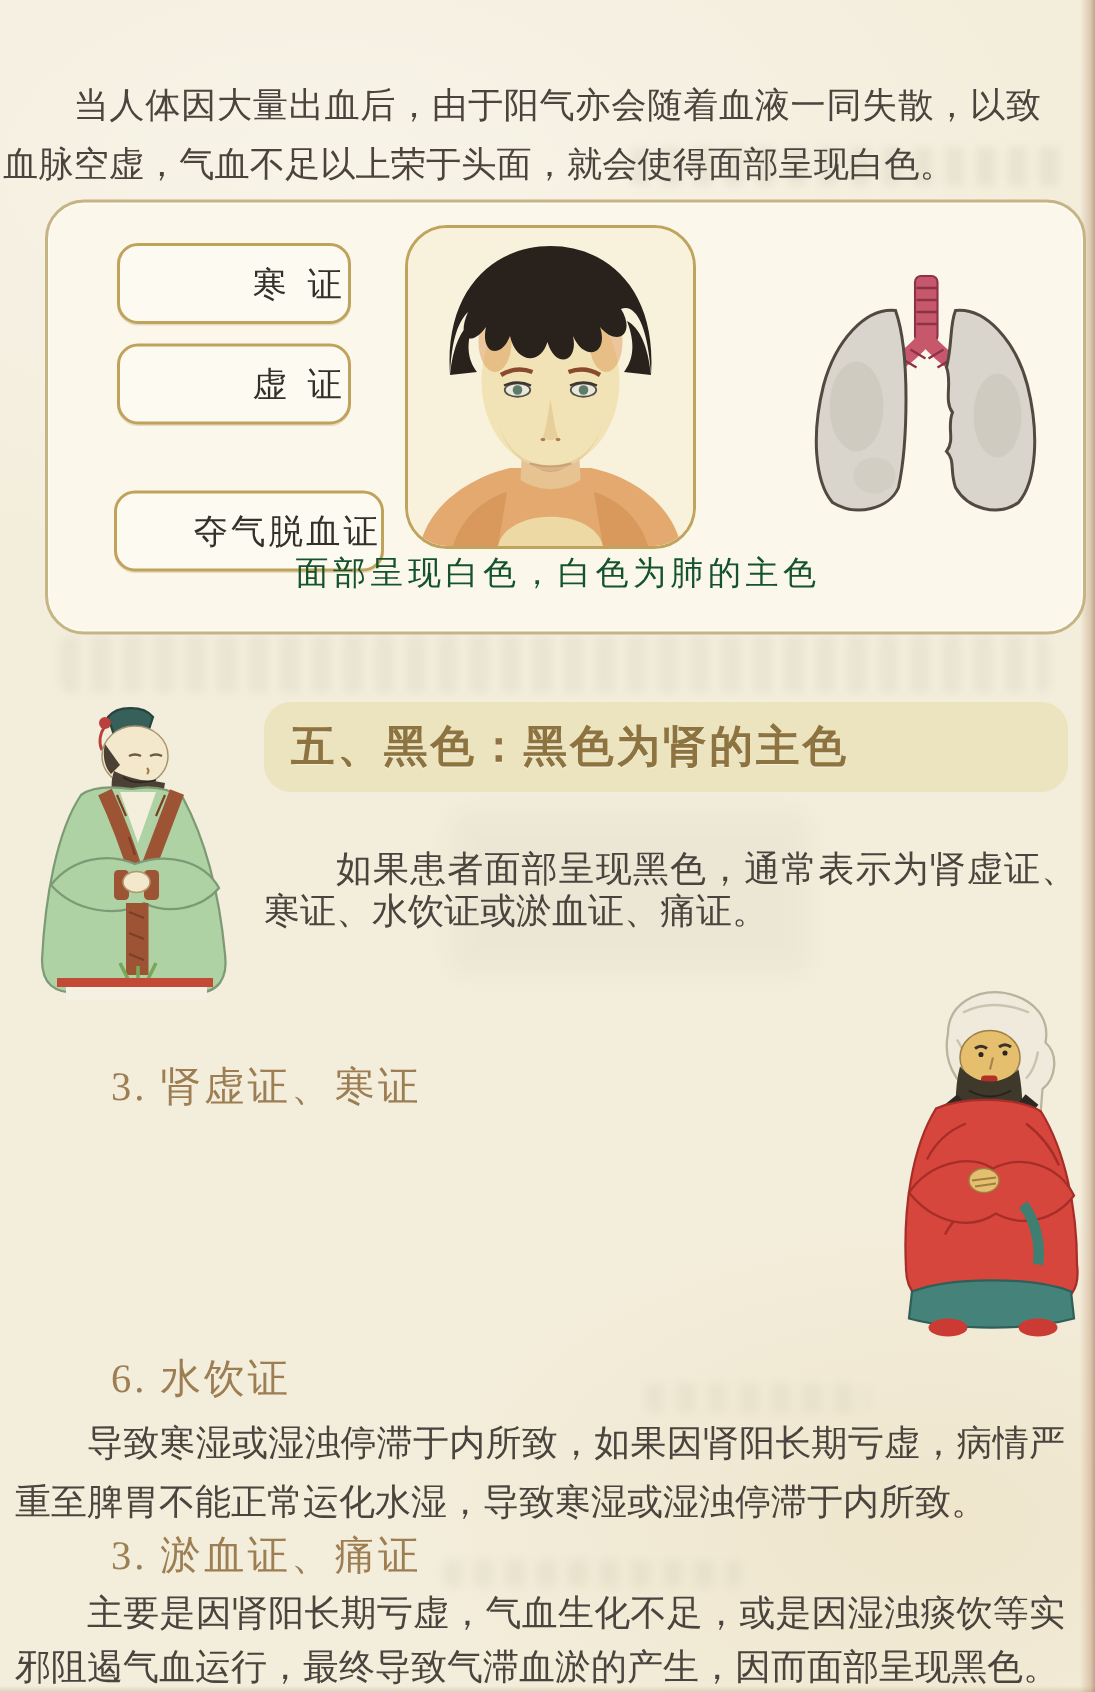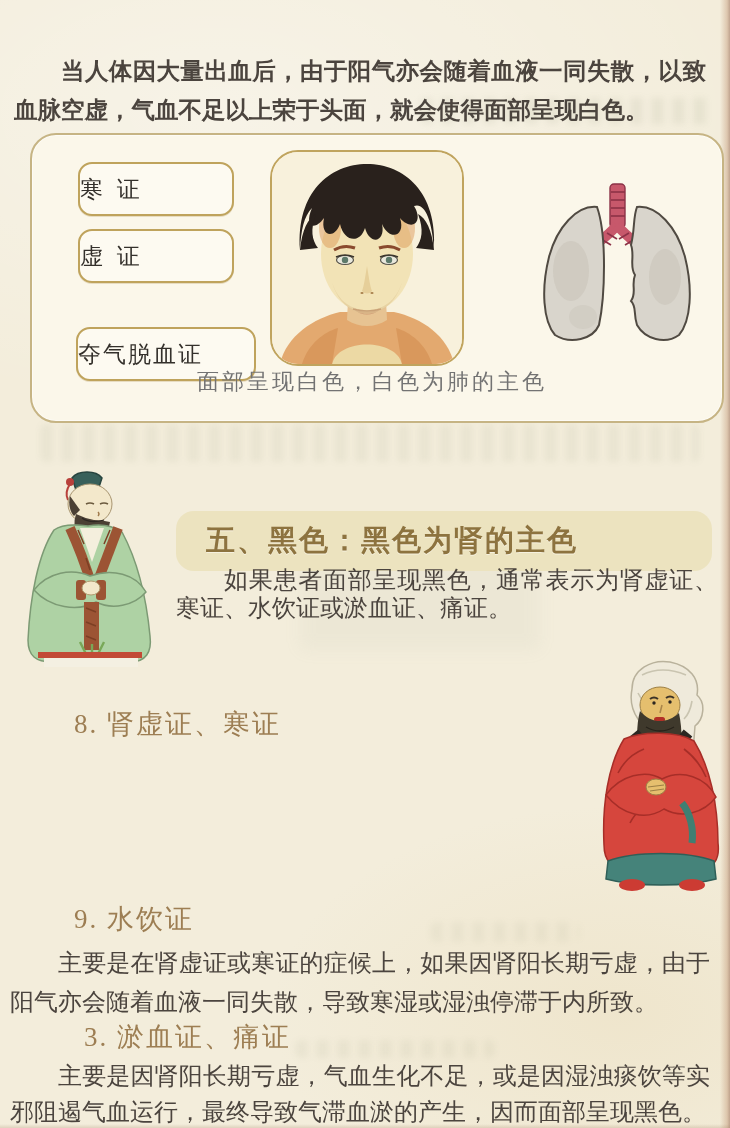--- a/index.html
+++ b/index.html
@@ -26,65 +26,65 @@
 
   .h-script{position:absolute;z-index:2;color:#9d7e53;letter-spacing:2px;font-size:27px;font-weight:400;}
   .body-para{position:absolute;z-index:2;font-size:23.5px;line-height:39px;text-indent:2em;
     text-align:justify;color:#4b443e;margin:0;}
 
   
   .figure-box{position:absolute;left:30px;top:133px;width:690px;height:286px;z-index:1;
     border:2px solid #c6b484;border-radius:26px;background:#fbf7ea;
     box-shadow:0 0 0 1px rgba(255,255,255,.5) inset;}
   .chip{position:absolute;border:2px solid #bfa35c;border-radius:14px;background:#fdfaf1;
-    display:flex;align-items:center;justify-content:flex-start;
+    display:flex;align-items:center;justify-content:flex-end;
     font-size:23px;color:#34302b;letter-spacing:4px;
     box-shadow:0 1px 0 rgba(170,140,70,.25);}
   .chip1{left:46px;top:27px;width:152px;height:50px;}
   .chip2{left:46px;top:94px;width:152px;height:50px;}
   .chip3{left:44px;top:162px;width:176px;height:50px;letter-spacing:2px;margin-top:30px;}
   .face-frame{position:absolute;left:238px;top:15px;width:190px;height:212px;
     border:2px solid #c0a45e;border-radius:28px;overflow:hidden;background:#f8f1dc;}
   .lungs-wrap{position:absolute;left:487px;top:46px;width:196px;height:172px;}
   .fig-caption{position:absolute;left:110px;top:232px;width:460px;text-align:center;
-    font-size:22px;letter-spacing:3px;color:#737373;}
+    font-size:22px;letter-spacing:3px;color:#14532d;}
 
   
   .band{position:absolute;left:176px;top:468px;width:536px;height:60px;z-index:1;
     background:#ece3bf;border-radius:18px;
-    display:flex;align-items:center;padding-left:30px;box-sizing:border-box;margin-top:43px;}
+    display:flex;align-items:center;padding-left:18px;box-sizing:border-box;}
   .band-title{font-size:29px;font-weight:bold;color:#8d733f;letter-spacing:2px;
     text-shadow:0 1px 0 rgba(255,255,255,.5);}
 
   .illus{position:absolute;z-index:1;}
   .man-left{left:20px;top:466px;width:140px;height:205px;}
   .man-right{left:594px;top:653px;width:134px;height:252px;}
 
   .intro-para{left:176px;top:566px;width:542px;font-size:24px;line-height:28px;}
   .sub-h{font-size:27px;}
   .sub1-h{left:74px;top:706px;}
   .sub1-b{left:14px;top:748px;width:545px;font-size:24px;line-height:38px;}
   .sub2-h{left:74px;top:901px;}
   .sub2-b{left:10px;top:944px;width:700px;font-size:24px;line-height:38.5px;}
-  .sub3-h{left:84px;top:1019px;}
+  .sub3-h{left:74px;top:1019px;}
   .sub3-b{left:10px;top:1058px;width:700px;font-size:24px;line-height:36px;}
 </style>
 </head>
 <body>
 
 <div class="page">
 
   <div class="smudge" style="left:420px;top:98px;width:290px;height:26px;"></div>
   <div class="smudge" style="left:552px;top:250px;width:162px;height:84px;opacity:.35;"></div>
   <div class="smudge" style="left:40px;top:424px;width:660px;height:38px;opacity:.4;"></div>
   <div class="smudge soft" style="left:300px;top:540px;width:240px;height:110px;"></div>
   <div class="smudge" style="left:430px;top:922px;width:150px;height:20px;opacity:.35;"></div>
   <div class="smudge" style="left:295px;top:1040px;width:200px;height:18px;opacity:.4;"></div>
 
-  <p class="body-para" style="left:14px;top:52px;width:692px;font-weight:bold;">当人体因大量出血后，由于阳气亦会随着血液一同失散，以致血脉空虚，气血不足以上荣于头面，就会使得面部呈现白色。</p>
+  <p class="body-para" style="left:2px;top:52px;width:692px;">当人体因大量出血后，由于阳气亦会随着血液一同失散，以致血脉空虚，气血不足以上荣于头面，就会使得面部呈现白色。</p>
 
   <div class="figure-box">
     <div class="chip chip1">
       <span>寒 证</span>
     </div>
     <div class="chip chip2">
       <span>虚 证</span>
     </div>
     <div class="chip chip3">
       <span>夺气脱血证</span>
@@ -240,23 +240,23 @@
       <ellipse cx="62" cy="134" rx="10" ry="8" fill="#e5bf6e" stroke="#9c7f45" stroke-width="1"></ellipse>
       <path d="M54,134 L70,132 M56,138 L70,136" stroke="#9c7f45" stroke-width="1.2"></path>
       <path d="M88,150 C96,160 100,176 98,190" stroke="#3f7f72" stroke-width="7" fill="none"></path>
 
       <path d="M14,208 C40,198 94,198 120,208 L122,226 C92,234 42,234 12,226 Z" fill="#45837a" stroke="#2f5f58" stroke-width="1.5"></path>
       <ellipse cx="38" cy="232" rx="13" ry="6" fill="#cc3b33"></ellipse>
       <ellipse cx="98" cy="232" rx="13" ry="6" fill="#cc3b33"></ellipse>
     </svg>
   </div>
 
-  <div class="h-script sub-h sub1-h">8. 肾虚证、寒证</div>
-
-  <div class="h-script sub-h sub2-h">9. 水饮证</div>
-  <p class="body-para sub2-b">主要是在肾虚证或寒证的症候上，如果因肾阳长期亏虚，由于阳气亦会随着血液一同失散，导致寒湿或湿浊停滞于内所致。</p>
+  <div class="h-script sub-h sub1-h">3. 肾虚证、寒证</div>
+
+  <div class="h-script sub-h sub2-h">6. 水饮证</div>
+  <p class="body-para sub2-b">导致寒湿或湿浊停滞于内所致，如果因肾阳长期亏虚，病情严重至脾胃不能正常运化水湿，导致寒湿或湿浊停滞于内所致。</p>
 
   <div class="h-script sub-h sub3-h">3. 淤血证、痛证</div>
   <p class="body-para sub3-b">主要是因肾阳长期亏虚，气血生化不足，或是因湿浊痰饮等实邪阻遏气血运行，最终导致气滞血淤的产生，因而面部呈现黑色。</p>
 
   <div class="page-edge"></div>
   <div class="page-edge-bottom"></div>
 </div>
 
 </body></html>

